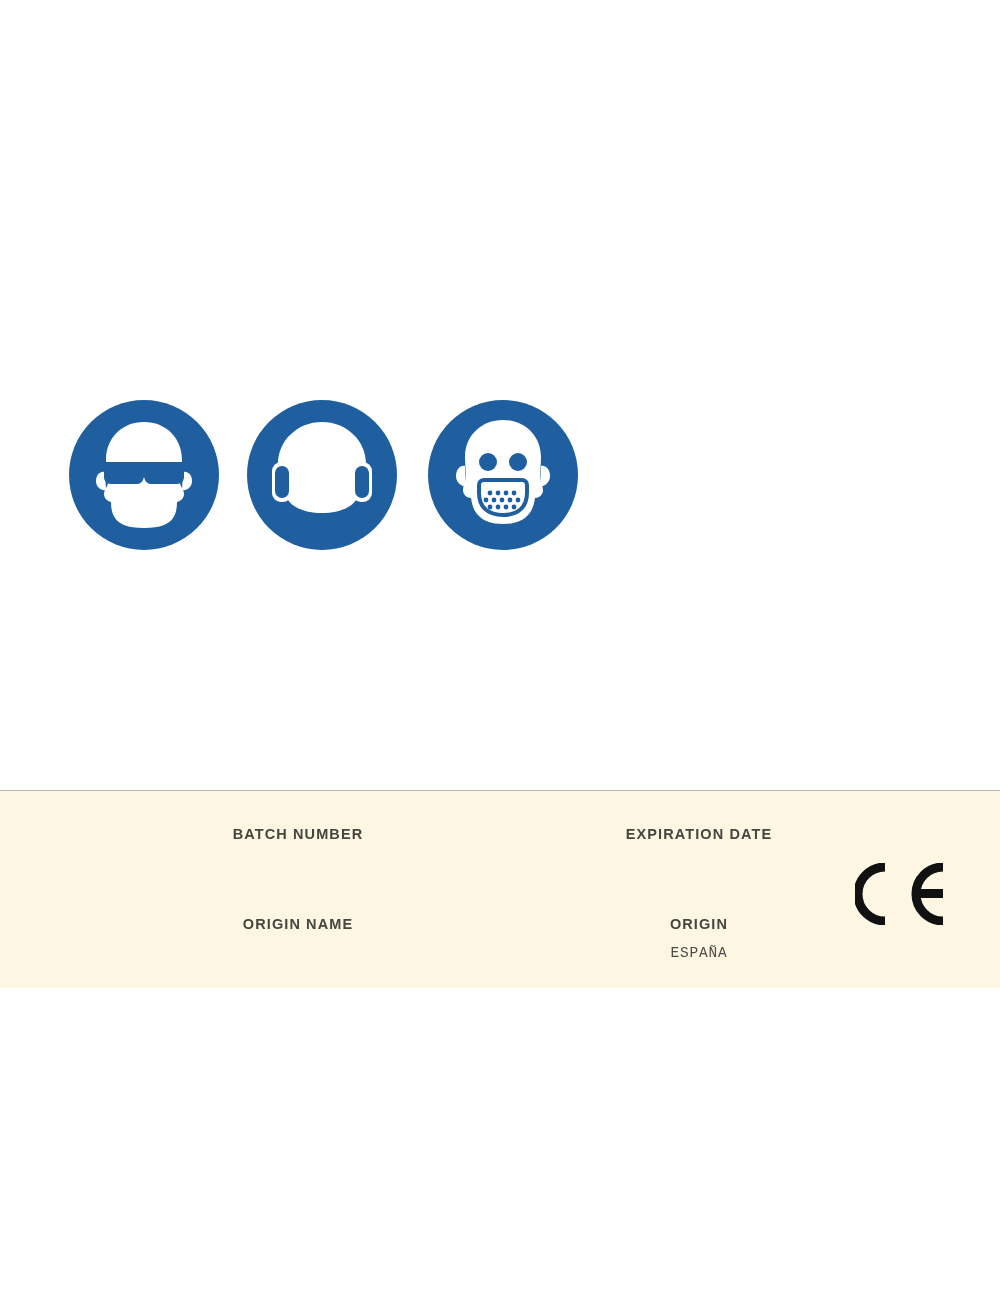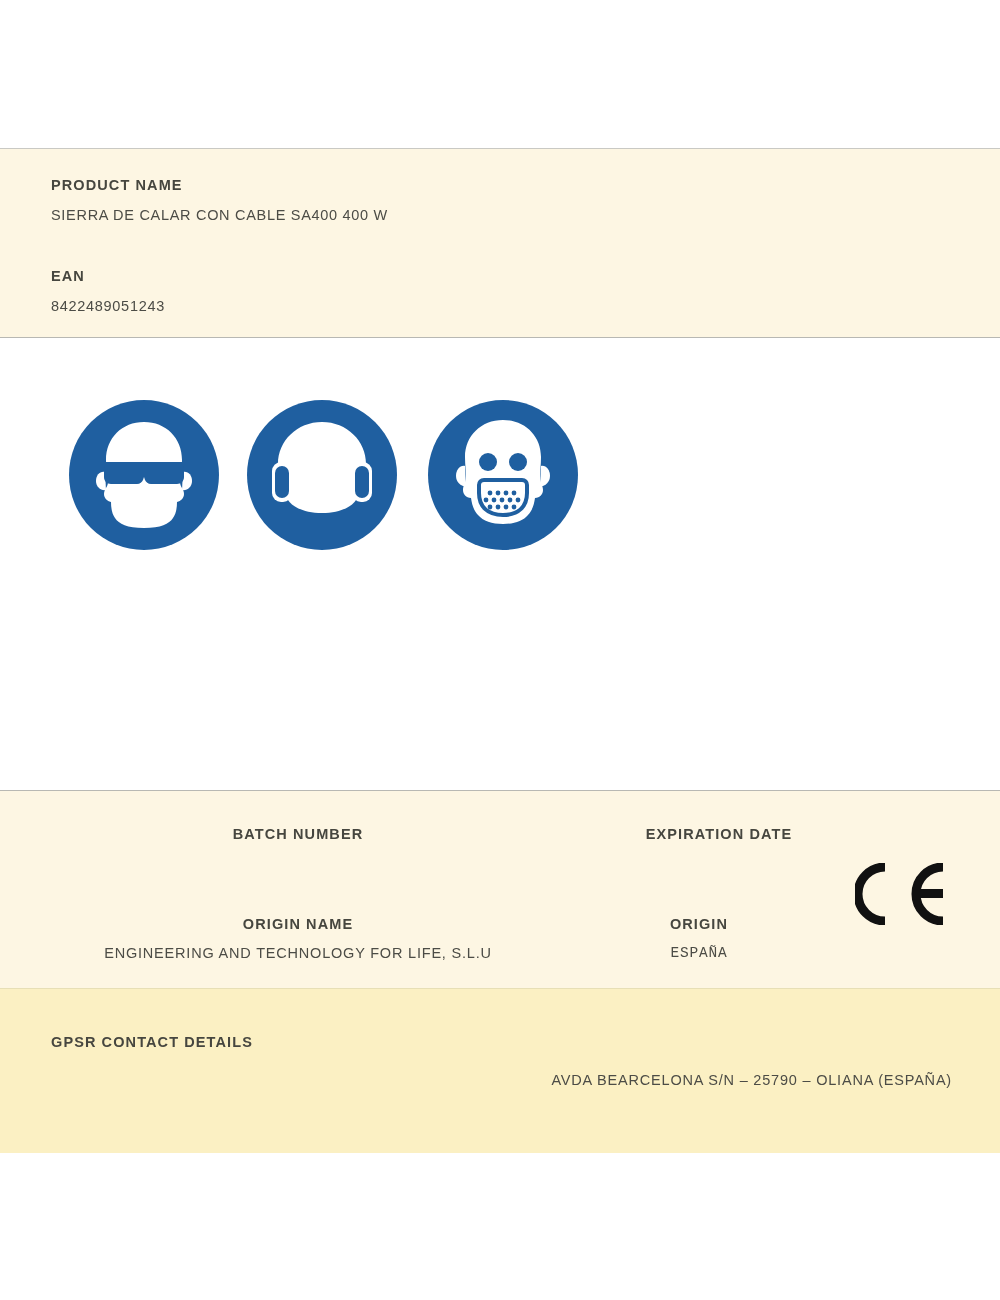--- a/index.html
+++ b/index.html
@@ -94,21 +94,21 @@
   .center-value {
     position: absolute;
     font-size: 14.5px;
     letter-spacing: 0.8px;
     color: #4c4c46;
     text-align: center;
     white-space: nowrap;
     transform: translateX(-50%);
   }
   .batch-label      { left: 298px; top: 35px; }
-  .expiration-label { left: 699px; top: 35px; margin-left: 20px; }
+  .expiration-label { left: 699px; top: 35px; }
   .legal-label      { left: 298px; top: 125px; }
   .legal-value      { left: 298px; top: 154px; }
   .origin-label     { left: 699px; top: 125px; }
   .origin-value     { left: 699px; top: 154px; font-family: Liberation Mono, monospace; }
 
   .ce-mark {
     position: absolute;
     left: 855px;
     top: 72px;
     width: 100px;
@@ -144,26 +144,20 @@
     letter-spacing: 0.8px;
     color: #4c4c46;
     white-space: nowrap;
   }
 </style>
 </head>
 <body>
 
 <div class="page">
 
-  <div class="product-block">
-    <div class="field-label product-name-label">PRODUCT NAME</div>
-    <div class="field-value product-name-value">SIERRA DE CALAR CON CABLE SA400 400 W</div>
-    <div class="field-label ean-label">EAN</div>
-    <div class="field-value ean-value">8422489051243</div>
-  </div>
 
   <div class="pictograms">
 
     <div class="picto picto-1">
       <svg viewBox="0 0 150 150" xmlns="http://www.w3.org/2000/svg">
         <circle cx="75" cy="75" r="75" fill="#1f5fa0"></circle>
 
         <path d="M75 22c-22 0-38 16-38 38 0 10 2 16 2 22 0 5-4 7-4 12 0 4 3 7 7 8 0 6 1 12 4 16 4 6 12 10 29 10s25-4 29-10c3-4 4-10 4-16 4-1 7-4 7-8 0-5-4-7-4-12 0-6 2-12 2-22 0-22-16-38-38-38z" fill="#ffffff"></path>
 
         <path d="M36 72c-5-1-9 3-9 9s5 10 10 9z" fill="#ffffff"></path>
@@ -228,32 +222,27 @@
   </div>
 
   <div class="info-band">
     <div class="center-label batch-label">BATCH NUMBER</div>
     <div class="center-value batch-value"></div>
 
     <div class="center-label expiration-label">EXPIRATION DATE</div>
     <div class="center-value expiration-value"></div>
 
     <div class="center-label legal-label">ORIGIN NAME</div>
-    <div class="center-value legal-value">ENGINEERING AND TECHNOLOGY FOR LIFE, S.L.U</div>
 
     <div class="center-label origin-label">ORIGIN</div>
     <div class="center-value origin-value">ESPAÑA</div>
 
     <div class="ce-mark">
       <svg viewBox="0 0 100 62" xmlns="http://www.w3.org/2000/svg">
         <path d="M30 4a27 27 0 1 0 0 54" fill="none" stroke="#111111" stroke-width="9"></path>
         <path d="M88 4a27 27 0 1 0 0 54" fill="none" stroke="#111111" stroke-width="9"></path>
         <rect x="60" y="26" width="28" height="9" fill="#111111"></rect>
       </svg>
     </div>
   </div>
 
-  <div class="gpsr-band">
-    <div class="gpsr-label">GPSR CONTACT DETAILS</div>
-    <div class="gpsr-value">AVDA BEARCELONA S/N – 25790 – OLIANA (ESPAÑA)</div>
-  </div>
 
 </div>
 
 </body></html>

